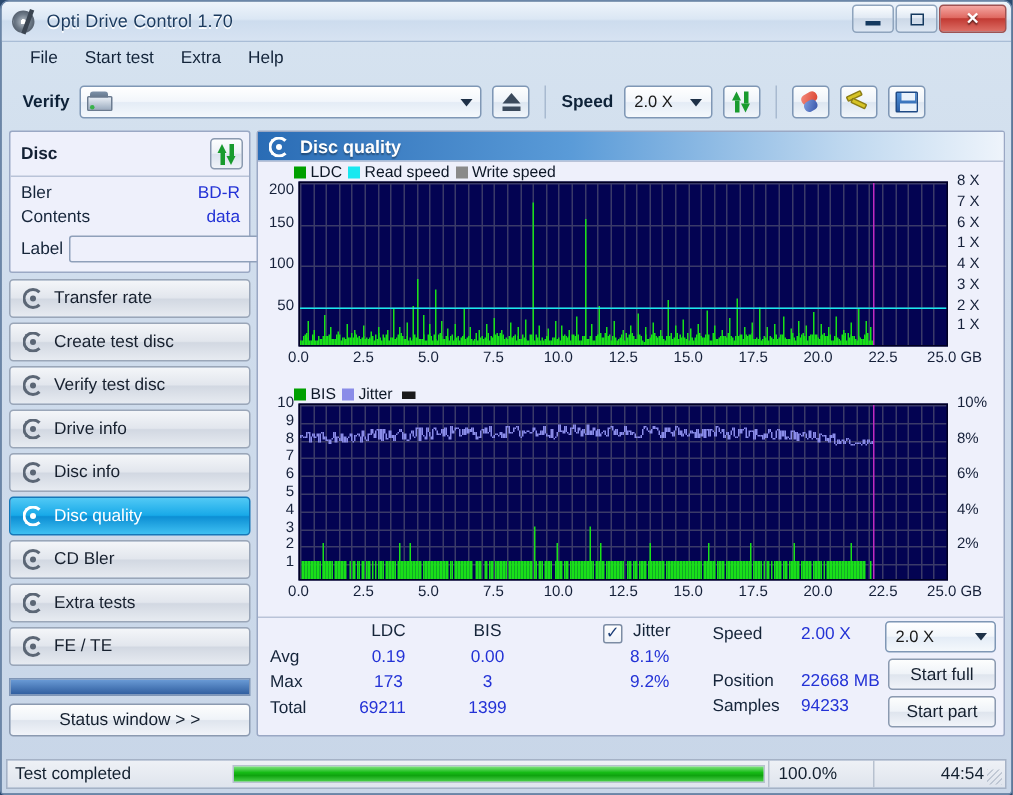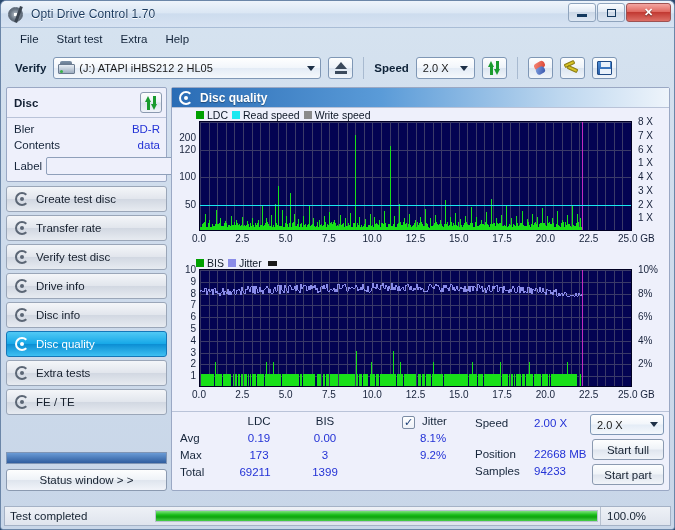--- a/index.html
+++ b/index.html
@@ -358,21 +358,20 @@
   </div>
 
   <div class="toolbar">
     <span class="tb-label">Verify</span>
     <span class="combo drive">
       <span class="drive-ic">
         <span class="top"></span>
           <span class="body"></span>
           <span class="led"></span>
       </span>
-      <span>(J:)  ATAPI iHBS212  2 HL05</span>
       <span class="arrow">
           <span class="caret"></span>
         </span>
     </span>
     <span class="tbbtn">
       <span class="eject-wrap">
         <span class="eject-tri"></span>
           <span class="eject-bar"></span>
       </span>
     </span>
@@ -446,28 +445,28 @@
           </div>
         </div>
       </div>
 
       <div class="navlist">
         <div class="navitem">
           <span class="nav-ic">
               <span class="ring"></span>
               <span class="hub"></span>
             </span>
-          <span>Create test disc</span>
+          <span>Transfer rate</span>
         </div>
         <div class="navitem">
           <span class="nav-ic">
               <span class="ring"></span>
               <span class="hub"></span>
             </span>
-          <span>Transfer rate</span>
+          <span>Create test disc</span>
         </div>
         <div class="navitem">
           <span class="nav-ic">
               <span class="ring"></span>
               <span class="hub"></span>
             </span>
           <span>Verify test disc</span>
         </div>
         <div class="navitem">
           <span class="nav-ic">
@@ -488,20 +487,27 @@
               <span class="ring"></span>
               <span class="hub"></span>
             </span>
           <span>Disc quality</span>
         </div>
         <div class="navitem">
           <span class="nav-ic">
               <span class="ring"></span>
               <span class="hub"></span>
             </span>
+          <span>CD Bler</span>
+        </div>
+        <div class="navitem">
+          <span class="nav-ic">
+              <span class="ring"></span>
+              <span class="hub"></span>
+            </span>
           <span>Extra tests</span>
         </div>
         <div class="navitem">
           <span class="nav-ic">
               <span class="ring"></span>
               <span class="hub"></span>
             </span>
           <span>FE / TE</span>
         </div>
       </div>
@@ -534,22 +540,22 @@
             </span>
             <span class="it">
               <span class="sw" style="background:#8a8a8a"></span>
               <span>Write speed</span>
             </span>
           </div>
           <div class="plotwrap" style="position:absolute;left:0;top:0;right:0;bottom:0;">
             <div class="yaxis-left" id="ldc-yl" style="top:12px;height:110px;">
                 <span class="ytick" style="top: 82.5px;">50</span>
                 <span class="ytick" style="top: 55px;">100</span>
-                <span class="ytick" style="top: 27.5px;">120</span>
-                <span class="ytick" style="top: 16px;">200</span>
+                <span class="ytick" style="top: 27.5px;">150</span>
+                <span class="ytick" style="top: 6px;">200</span>
               </div>
             <div class="plot" id="ldc-plot" style="left:27px;top:12px;right:37px;height:110px;">
                 <div class="gl glv" style="left: 0%;"></div>
                 <div class="gl glv" style="left: 2%;"></div>
                 <div class="gl glv" style="left: 4%;"></div>
                 <div class="gl glv" style="left: 6%;"></div>
                 <div class="gl glv" style="left: 8%;"></div>
                 <div class="gl glv" style="left: 10%;"></div>
                 <div class="gl glv" style="left: 12%;"></div>
                 <div class="gl glv" style="left: 14%;"></div>
@@ -1962,14 +1968,18 @@
   </div>
 
   <div class="statusbar">
     <span class="sb-text">Test completed</span>
     <span class="sb-prog">
       <span class="track" style="display:block;">
         <span class="fill" id="prog-fill" style="display: block; width: 100%;"></span>
       </span>
     </span>
     <span class="sb-pct">100.0%</span>
+    <span class="sb-time">
+      <span>44:54</span>
+      <span class="grip"></span>
+    </span>
   </div>
 </div>
 
 </body></html>

